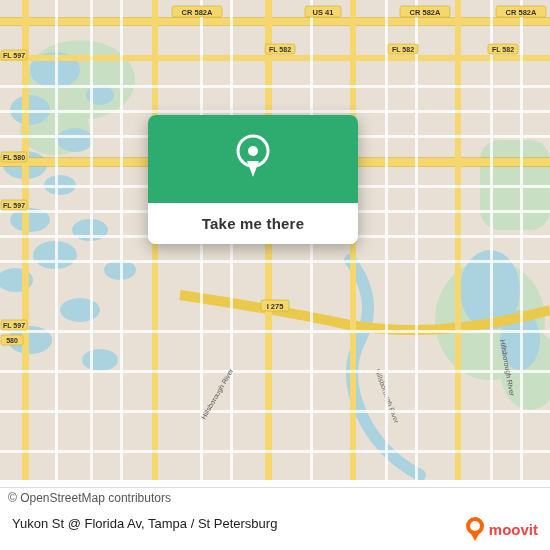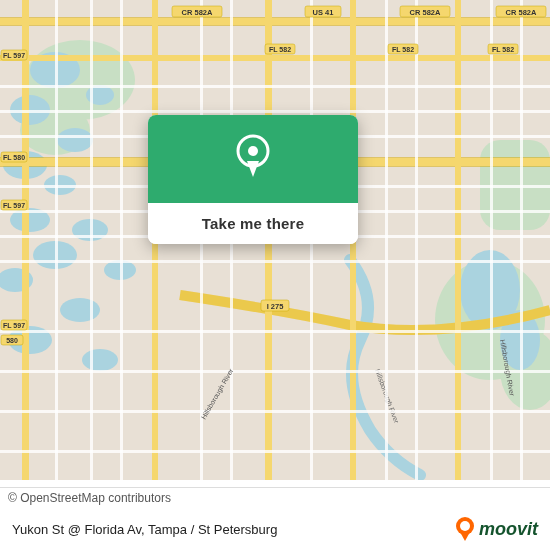--- a/index.html
+++ b/index.html
@@ -84,44 +84,42 @@
     #osm-credit {
       font-size: 12px;
       color: #555;
       padding: 3px 8px;
       background: rgba(255,255,255,0.85);
       display: inline-block;
     }
 
     #location-bar {
       display: flex;
-      align-items: center;
       padding: 8px 12px;
       background: white;
       justify-content: space-between;
     }
 
     #location-text {
       font-size: 13px;
       font-weight: 500;
       color: #222;
       flex: 1;
     }
 
     #moovit-logo {
       display: flex;
       align-items: center;
       gap: 4px;
     }
 
     .moovit-text {
-      font-size: 18px;
+      font-size: 15px;
       font-weight: bold;
-      color: #14532d;
-      font-style: italic;
+      color: #ef4444;
     }
 
     
     #map-svg {
       position: absolute;
       top: 0;
       left: 0;
       width: 550px;
       height: 480px;
     }

